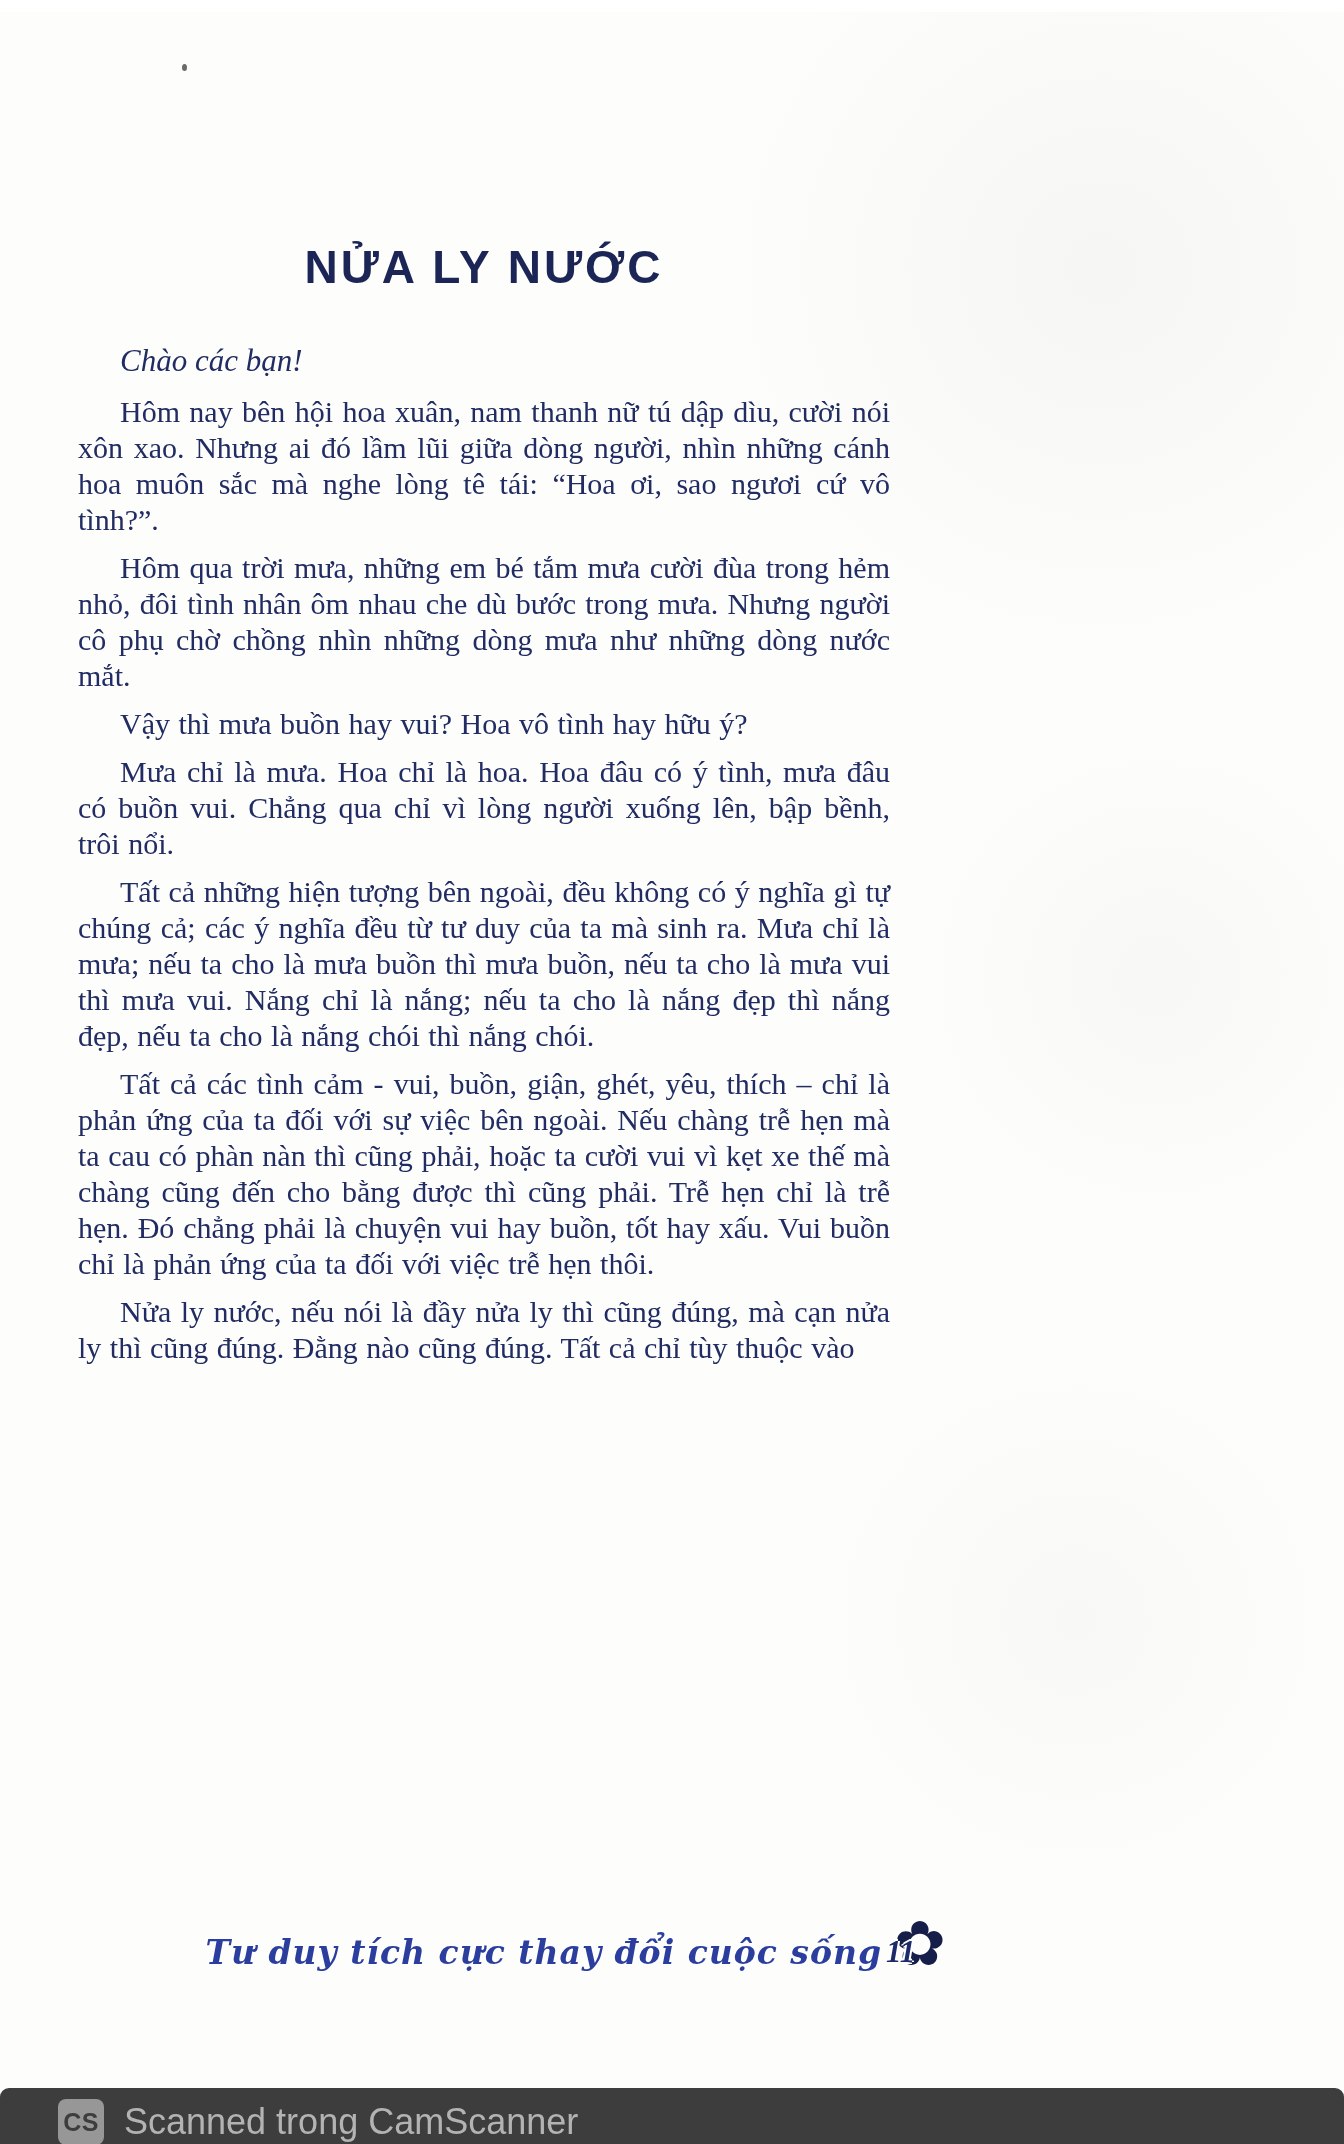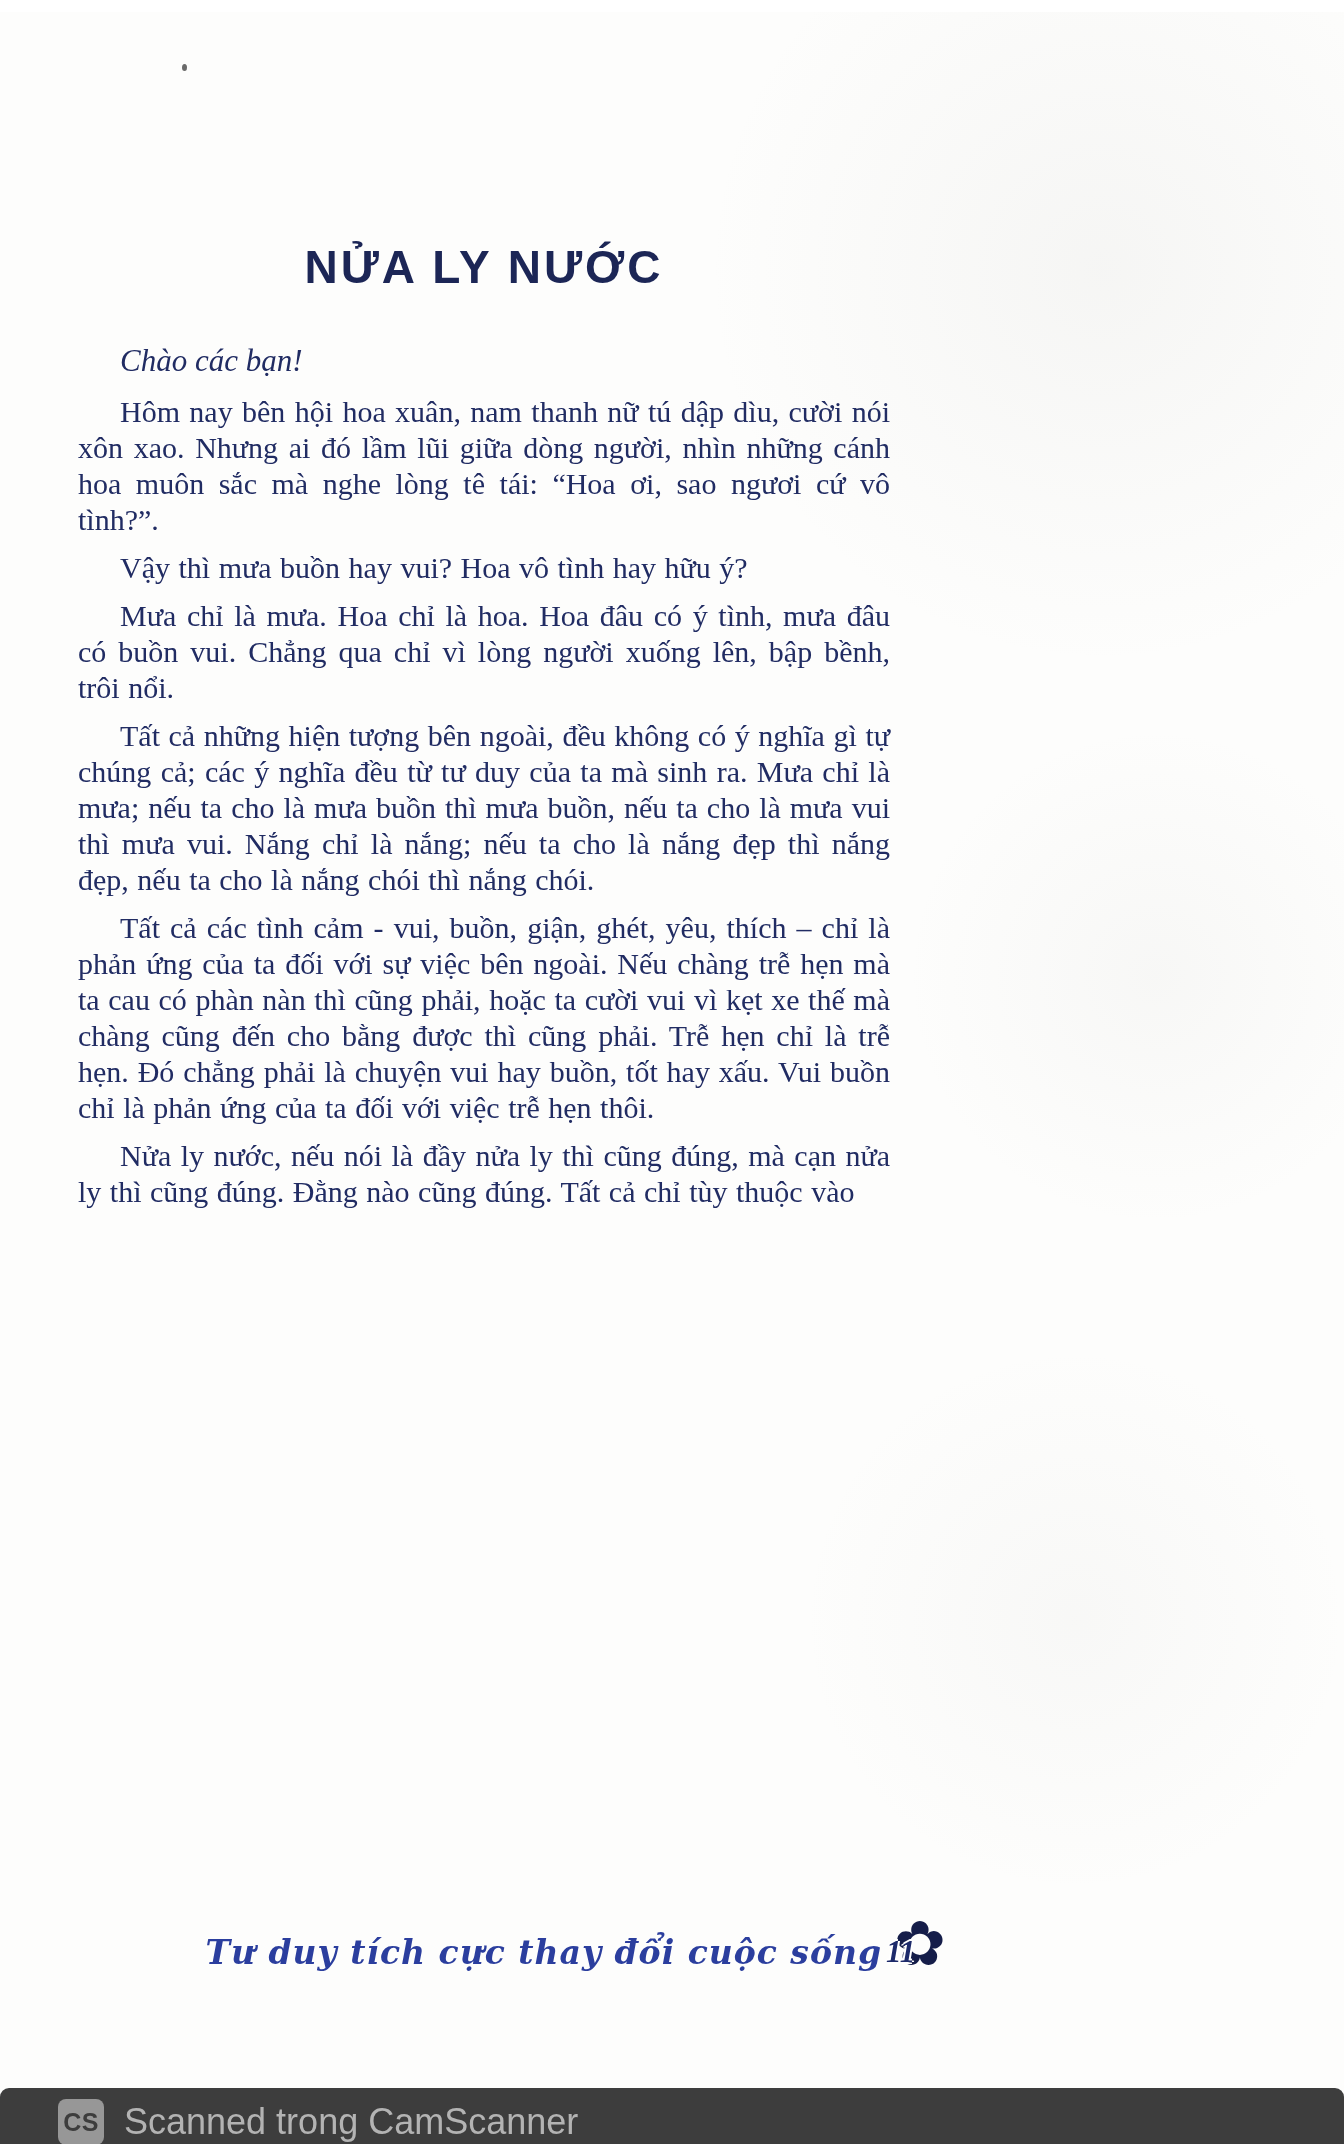--- a/index.html
+++ b/index.html
@@ -150,20 +150,21 @@
 
   <div class="artifact-dot"></div>
 
   <div class="content">
     <h1 class="title">NỬA LY NƯỚC</h1>
 
     <p class="salutation">Chào các bạn!</p>
 
     <div class="body-text">
       <p>Hôm nay bên hội hoa xuân, nam thanh nữ tú dập dìu, cười nói xôn xao. Nhưng ai đó lầm lũi giữa dòng người, nhìn những cánh hoa muôn sắc mà nghe lòng tê tái: “Hoa ơi, sao ngươi cứ vô tình?”.</p>
+      <p>Hôm qua trời mưa, những em bé tắm mưa cười đùa trong hẻm nhỏ, đôi tình nhân ôm nhau che dù bước trong mưa. Nhưng người cô phụ chờ chồng nhìn những dòng mưa như những dòng nước mắt.</p>
       <p>Vậy thì mưa buồn hay vui? Hoa vô tình hay hữu ý?</p>
       <p>Mưa chỉ là mưa. Hoa chỉ là hoa. Hoa đâu có ý tình, mưa đâu có buồn vui. Chẳng qua chỉ vì lòng người xuống lên, bập bềnh, trôi nổi.</p>
       <p>Tất cả những hiện tượng bên ngoài, đều không có ý nghĩa gì tự chúng cả; các ý nghĩa đều từ tư duy của ta mà sinh ra. Mưa chỉ là mưa; nếu ta cho là mưa buồn thì mưa buồn, nếu ta cho là mưa vui thì mưa vui. Nắng chỉ là nắng; nếu ta cho là nắng đẹp thì nắng đẹp, nếu ta cho là nắng chói thì nắng chói.</p>
       <p>Tất cả các tình cảm - vui, buồn, giận, ghét, yêu, thích – chỉ là phản ứng của ta đối với sự việc bên ngoài. Nếu chàng trễ hẹn mà ta cau có phàn nàn thì cũng phải, hoặc ta cười vui vì kẹt xe thế mà chàng cũng đến cho bằng được thì cũng phải. Trễ hẹn chỉ là trễ hẹn. Đó chẳng phải là chuyện vui hay buồn, tốt hay xấu. Vui buồn chỉ là phản ứng của ta đối với việc trễ hẹn thôi.</p>
       <p>Nửa ly nước, nếu nói là đầy nửa ly thì cũng đúng, mà cạn nửa ly thì cũng đúng. Đằng nào cũng đúng. Tất cả chỉ tùy thuộc vào</p>
     </div>
   </div>
 
   <div class="footer">
     <span class="footer-tagline">Tư duy tích cực thay đổi cuộc sống</span>

